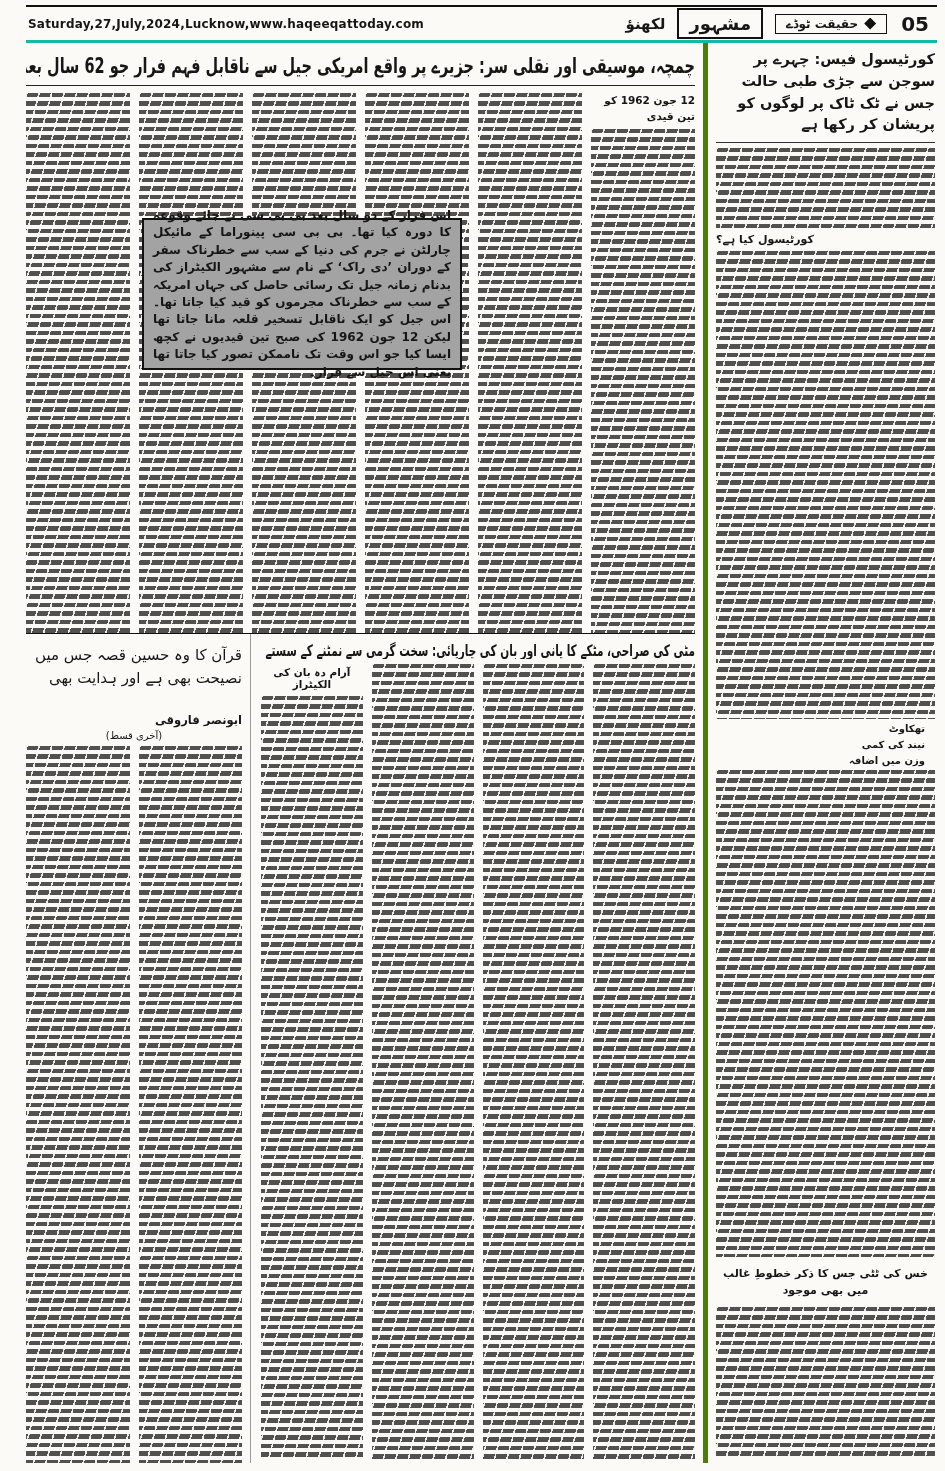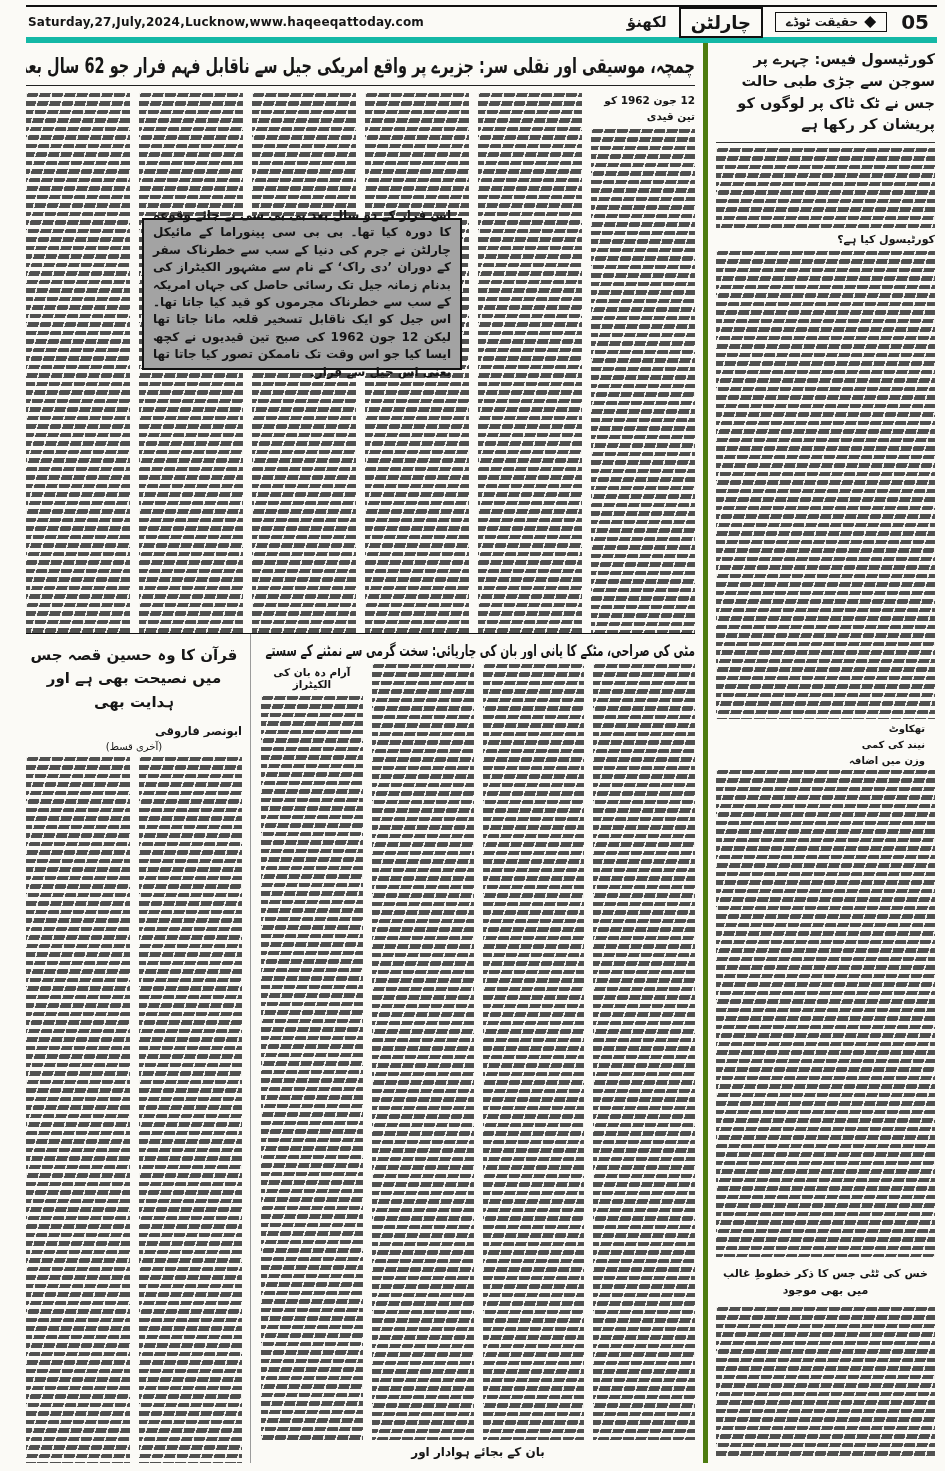--- a/index.html
+++ b/index.html
@@ -2,21 +2,21 @@
 <html lang="ur"><head>
 <meta charset="utf-8">
 <style>
   *{box-sizing:border-box;margin:0;padding:0}
   body{background:#d9d9d9;font-family:"DejaVu Sans",sans-serif}
   .page{width:945px;height:1471px;margin:0 auto;background:#fbfaf6;color:#161616;
         overflow:hidden;position:relative;padding:5px 8px 0 26px}
 
   
   .topbar{display:flex;justify-content:space-between;align-items:center;
-          border-top:2px solid #111;border-bottom:6px solid #14b8a6;height:38px;padding:2px 2px}
+          border-top:2px solid #111;border-bottom:3px solid #14b8a6;height:38px;padding:2px 2px}
   .dateline{font-weight:bold;font-size:12px;letter-spacing:.2px}
   .mast{display:flex;align-items:center;gap:12px}
   .city{font-weight:bold;font-size:15px}
   .sectionbox{font-weight:bold;font-size:18px;border:2px solid #111;padding:0 10px;line-height:1.5}
   .mastbox{display:flex;align-items:center;gap:6px;border:1.5px solid #111;
            padding:2px 10px;font-weight:bold;font-size:12px}
   .logo{width:12px;height:12px;background:#111;display:inline-block;
         clip-path:polygon(50% 0,100% 50%,50% 100%,0 50%)}
   .pageno{font-size:20px;font-weight:bold;padding:0 6px 0 2px}
 
@@ -29,21 +29,21 @@
       repeating-linear-gradient(#272727 0 4.4px, rgba(0,0,0,0) 4.4px 8.5px);
     opacity:.8;min-height:14px}
   .grow{flex:1}
 
   
   .rail{width:234px;flex:none;border-left:5px solid #4d7c0f;padding:0 2px 6px 8px;
         display:flex;flex-direction:column}
   .rail h2{font-size:14.5px;font-weight:bold;text-align:right;line-height:1.5;
            margin:6px 0 5px;border-bottom:1px solid #333;padding-bottom:6px}
   .railbody{flex:1;display:flex;flex-direction:column;gap:3px}
-  .sub{font-weight:bold;font-size:11px;text-align:right;padding:2px 0;flex:none}
+  .sub{font-weight:bold;font-size:11px;text-align:left;padding:2px 0;flex:none}
   .sym{font-weight:bold;font-size:10px;text-align:right;padding:1px 10px 1px 0;flex:none}
   .khus{font-weight:bold;font-size:11px;text-align:center;line-height:1.55;
         padding:5px 4px;flex:none}
 
   
   .mainzone{flex:1;display:flex;flex-direction:column;min-width:0}
   .lead h1{font-size:14.5px;font-weight:bold;text-align:center;white-space:nowrap;
            overflow:hidden;margin:15px 0 11px;transform:scaleY(1.45)}
   .leadcols{position:relative;display:flex;gap:9px;height:548px;
             border-top:1.5px solid #222;padding-top:7px}
@@ -58,39 +58,39 @@
   .bottomzone{flex:1;display:flex;direction:rtl;gap:10px;border-top:1.5px solid #111;min-height:0}
   .mid{flex:1;display:flex;flex-direction:column;min-width:0;padding-bottom:2px}
   .mid h2{font-size:10.5px;font-weight:bold;text-align:center;white-space:nowrap;
           overflow:hidden;margin:10px 0 8px;transform:scaleY(1.5)}
   .midcols{flex:1;display:flex;gap:9px;min-height:0}
   .midsub{font-weight:bold;font-size:10.5px;text-align:center;padding:2px 0;flex:none}
   .bottomsub{font-weight:bold;font-size:12px;text-align:center;padding:5px 0 2px;flex:none}
 
   .quran{width:225px;flex:none;border-right:1px solid #9b9b9b;padding:4px 8px 0 0;
          display:flex;flex-direction:column}
-  .quran h2{font-size:15px;font-weight:bold;text-align:center;line-height:1.55;margin:6px 0 8px}
+  .quran h2{font-size:15px;font-weight:normal;text-align:right;line-height:1.55;margin:6px 0 20px}
   .byline{font-weight:bold;font-size:11.5px;padding:2px 0}
   .part{font-size:10px;text-align:center;padding:1px 0 5px}
   .qcols{flex:1;display:flex;gap:9px;min-height:0}
 </style>
 </head>
 <body>
 
 <div class="page">
 
   <header class="topbar">
     <div class="dateline">Saturday,27,July,2024,Lucknow,www.haqeeqattoday.com</div>
     <div class="mast" dir="rtl">
       <div class="pageno">05</div>
       <div class="mastbox">
         <span class="logo"></span>
         <span>حقیقت ٹوڈے</span>
       </div>
-      <div class="sectionbox">چارلٹن</div>
+      <div class="sectionbox">مشہور</div>
       <div class="city">لکھنؤ</div>
     </div>
   </header>
 
   <div class="content">
 
     <aside class="rail">
       <h2>کورٹیسول فیس: چہرے پر سوجن سے جڑی طبی حالت جس نے ٹک ٹاک پر لوگوں کو پریشان کر رکھا ہے</h2>
       <div class="railbody">
         <div class="lines" style="height:80px"></div>
@@ -147,21 +147,20 @@
                 <div class="lines grow"></div>
               </div>
             <div class="col">
                 <div class="lines grow"></div>
               </div>
             <div class="col">
               <div class="midsub">آرام دہ بان کی الکیٹراز</div>
               <div class="lines grow"></div>
             </div>
           </div>
-          <div class="bottomsub">بان کے بجائے ہوادار اور</div>
         </article>
 
         <article class="quran">
           <h2>قرآن کا وہ حسین قصہ جس میں نصیحت بھی ہے اور ہدایت بھی</h2>
           <div class="byline">ابونصر فاروقی</div>
           <div class="part">(آخری قسط)</div>
           <div class="qcols">
             <div class="col">
                 <div class="lines grow"></div>
               </div>

